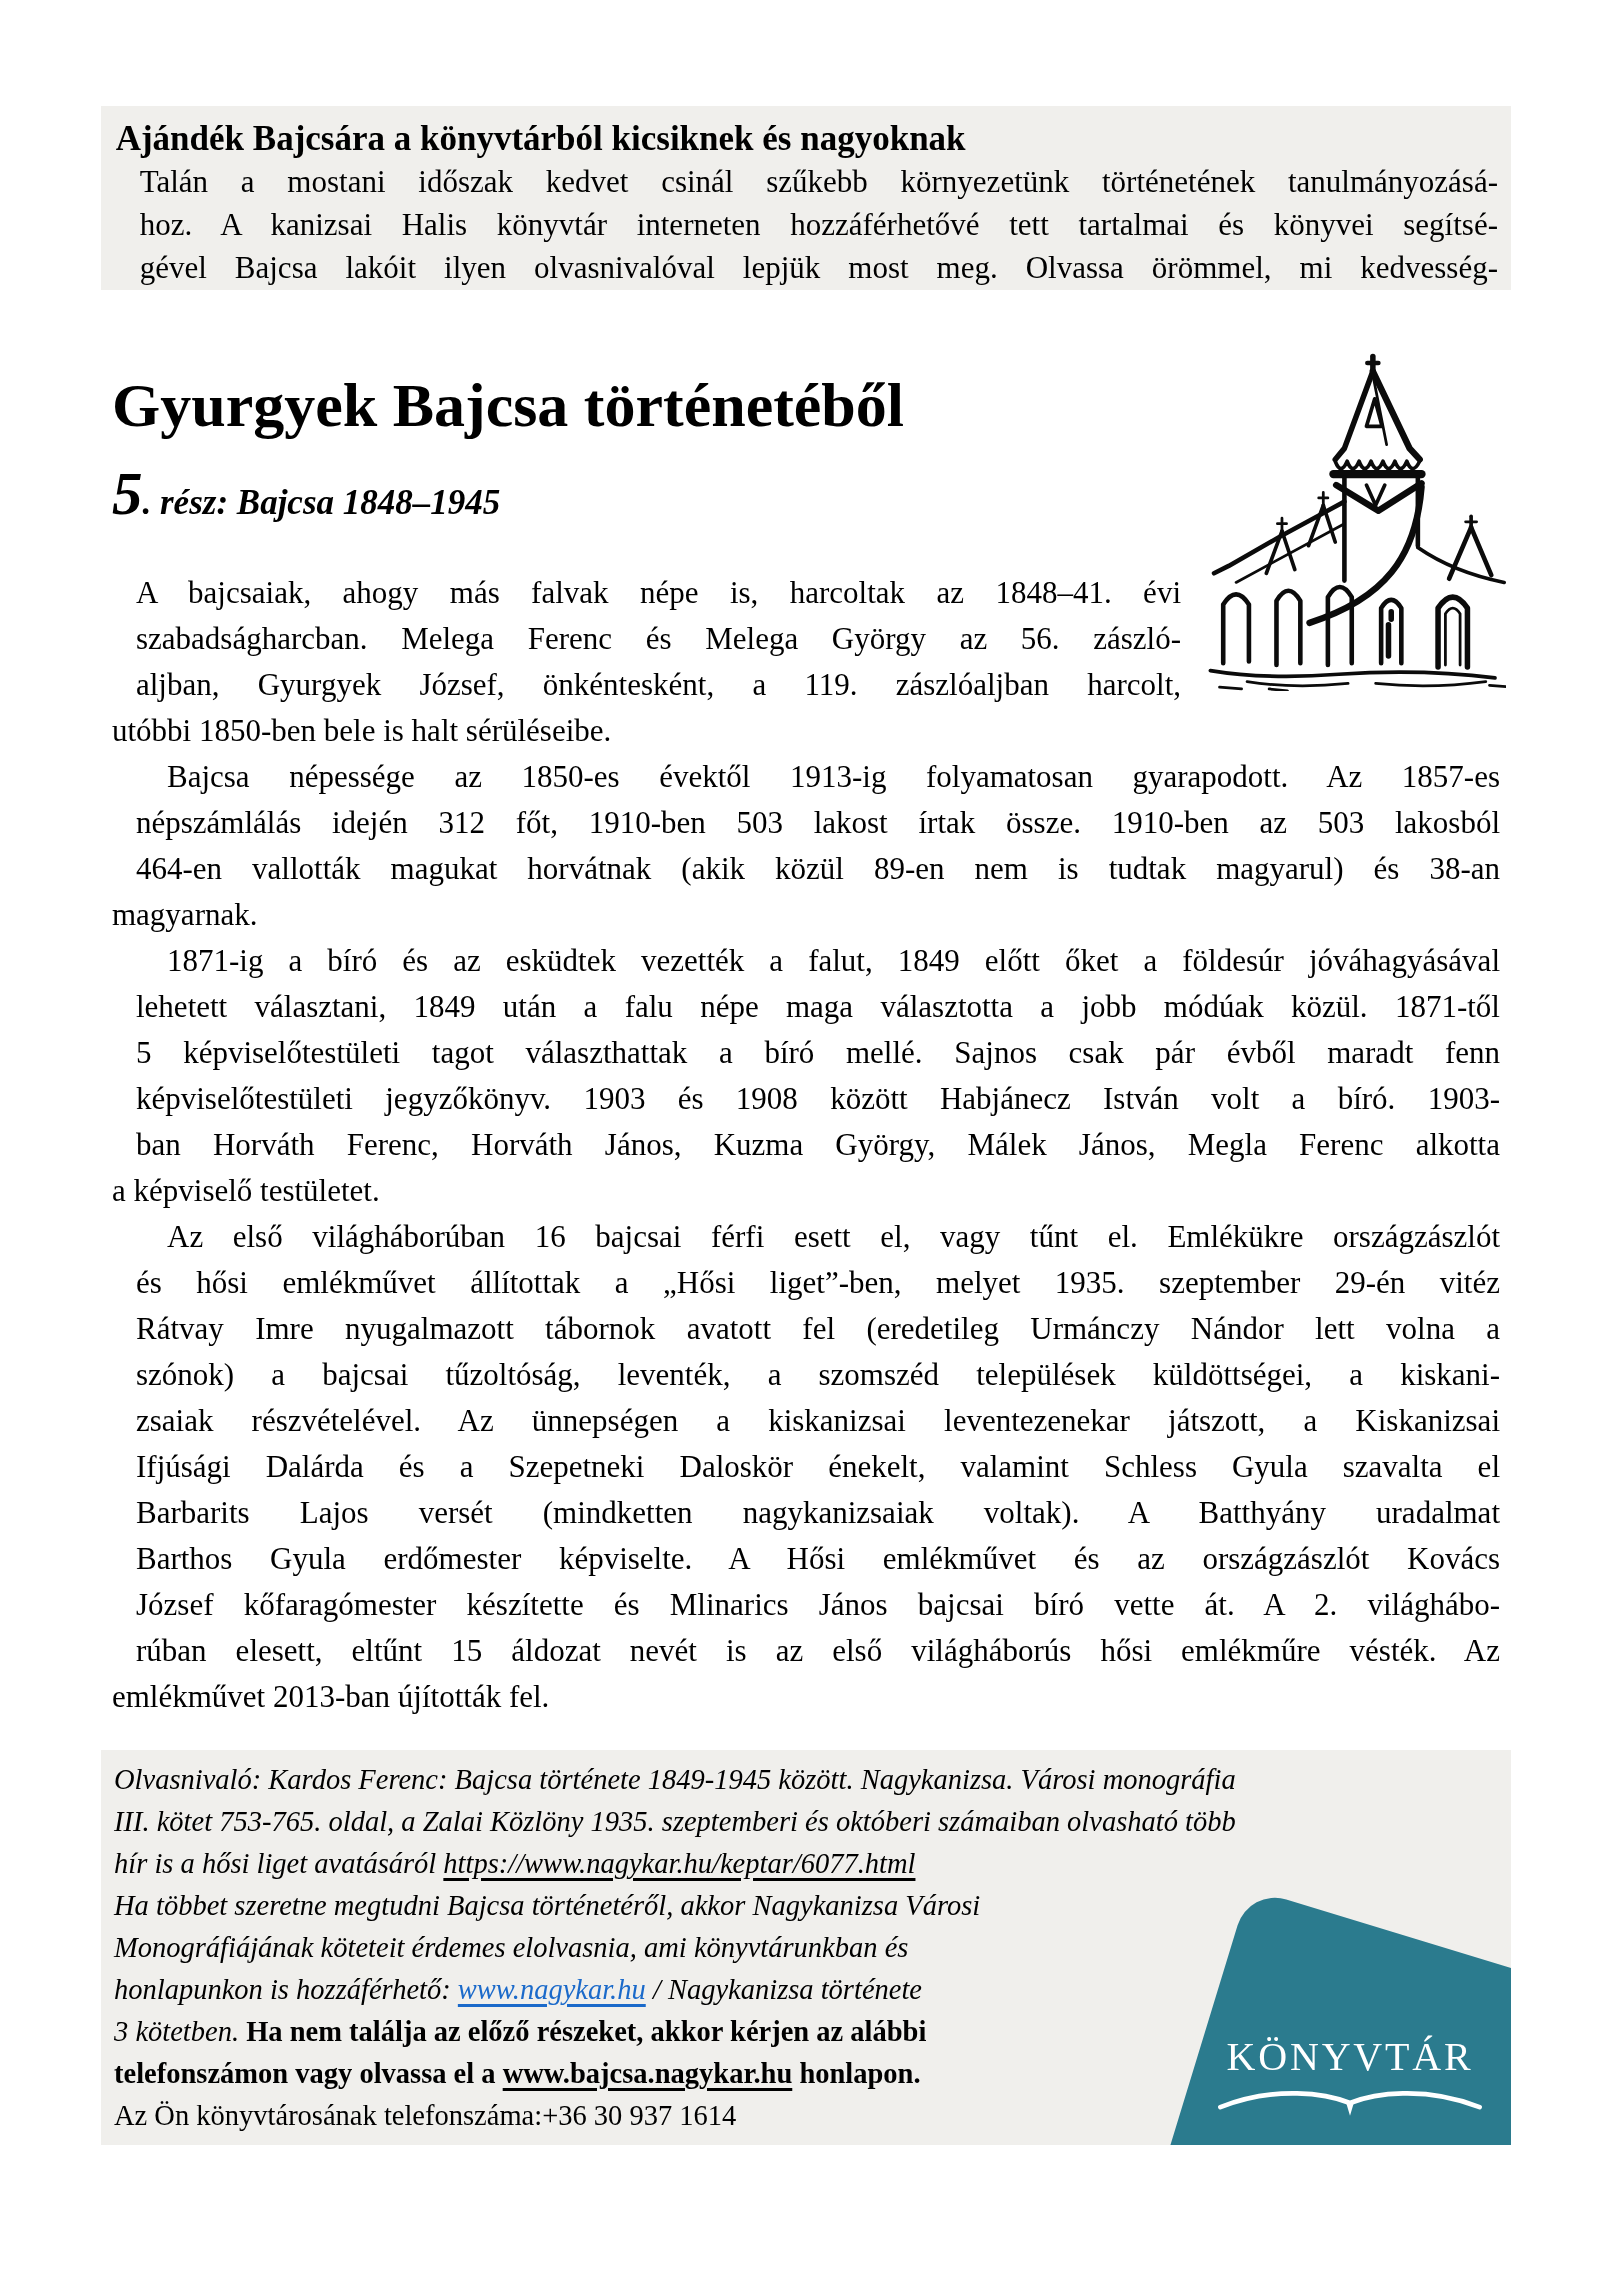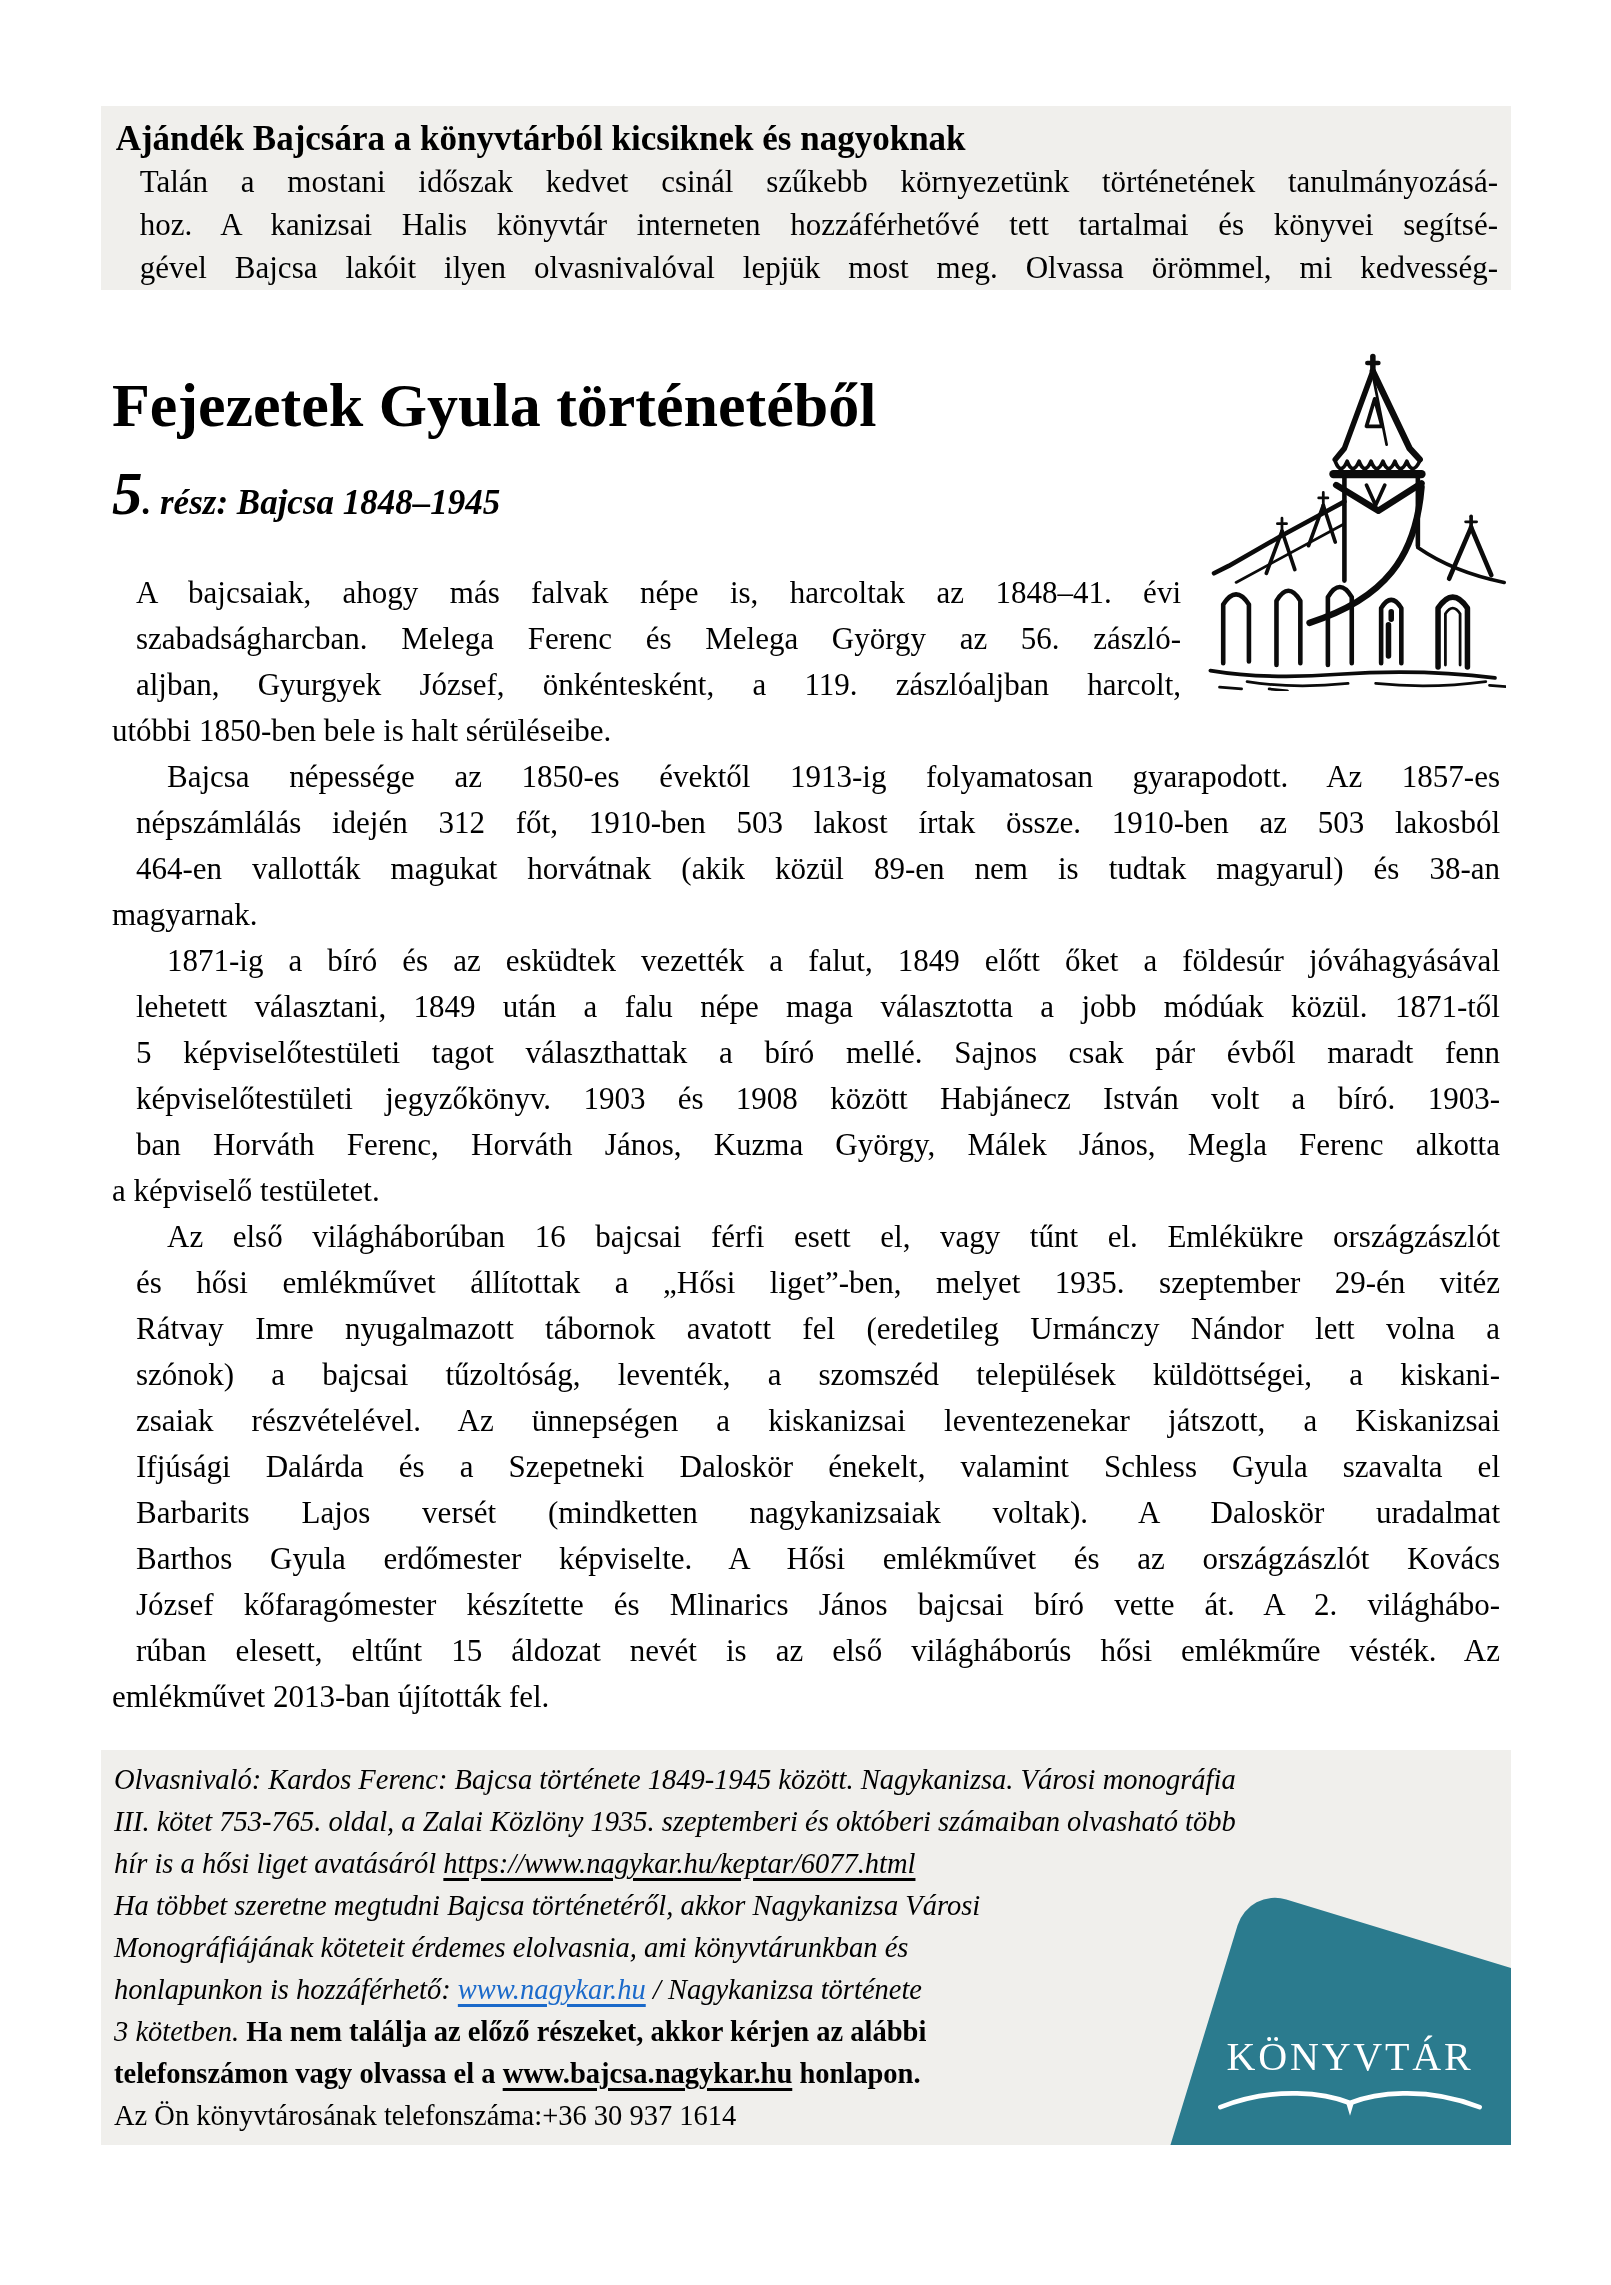--- a/index.html
+++ b/index.html
@@ -64,21 +64,21 @@
 
   <div id="header-box" class="gray-box">
     <div class="header-title">Ajándék Bajcsára a könyvtárból kicsiknek és nagyoknak</div>
     <div>
         <div class="hline just">Talán a mostani időszak kedvet csinál szűkebb környezetünk történetének tanulmányozásá-</div>
         <div class="hline just">hoz. A kanizsai Halis könyvtár interneten hozzáférhetővé tett tartalmai és könyvei segítsé-</div>
         <div class="hline just">gével Bajcsa lakóit ilyen olvasnivalóval lepjük most meg. Olvassa örömmel, mi kedvesség-</div>
       </div>
   </div>
 
-  <div id="article-title">Fejezetek Gyula történetéből</div>
+  <div id="article-title">Gyurgyek Bajcsa történetéből</div>
   <div id="subtitle">
     <span class="big5">5</span>
       <span class="rest">. rész: Bajcsa 1848–1945</span>
   </div>
 
   <div id="church">
     <svg viewBox="0 0 342 372">
 
       <path d="M197 8 l0 16" stroke-width="6"></path>
       <path d="M191 15 l12 0" stroke-width="5"></path>
@@ -145,21 +145,21 @@
       <div class="bline just">5 képviselőtestületi tagot választhattak a bíró mellé. Sajnos csak pár évből maradt fenn</div>
       <div class="bline just">képviselőtestületi jegyzőkönyv. 1903 és 1908 között Habjánecz István volt a bíró. 1903-</div>
       <div class="bline just">ban Horváth Ferenc, Horváth János, Kuzma György, Málek János, Megla Ferenc alkotta</div>
       <div class="bline">a képviselő testületet.</div>
       <div class="bline just indent">Az első világháborúban 16 bajcsai férfi esett el, vagy tűnt el. Emlékükre országzászlót</div>
       <div class="bline just">és hősi emlékművet állítottak a „Hősi liget”-ben, melyet 1935. szeptember 29-én vitéz</div>
       <div class="bline just">Rátvay Imre nyugalmazott tábornok avatott fel (eredetileg Urmánczy Nándor lett volna a</div>
       <div class="bline just">szónok) a bajcsai tűzoltóság, leventék, a szomszéd települések küldöttségei, a kiskani-</div>
       <div class="bline just">zsaiak részvételével. Az ünnepségen a kiskanizsai leventezenekar játszott, a Kiskanizsai</div>
       <div class="bline just">Ifjúsági Dalárda és a Szepetneki Daloskör énekelt, valamint Schless Gyula szavalta el</div>
-      <div class="bline just">Barbarits Lajos versét (mindketten nagykanizsaiak voltak). A Daloskör uradalmat</div>
+      <div class="bline just">Barbarits Lajos versét (mindketten nagykanizsaiak voltak). A Batthyány uradalmat</div>
       <div class="bline just">Barthos Gyula erdőmester képviselte. A Hősi emlékművet és az országzászlót Kovács</div>
       <div class="bline just">József kőfaragómester készítette és Mlinarics János bajcsai bíró vette át. A 2. világhábo-</div>
       <div class="bline just">rúban elesett, eltűnt 15 áldozat nevét is az első világháborús hősi emlékműre vésték. Az</div>
       <div class="bline">emlékművet 2013-ban újították fel.</div>
     </div>
 
   <div id="footer-box" class="gray-box">
     <div class="logo-square"></div>
     <div class="logo-label">KÖNYVTÁR</div>
     <svg class="logo-book" viewBox="0 0 400 56">

